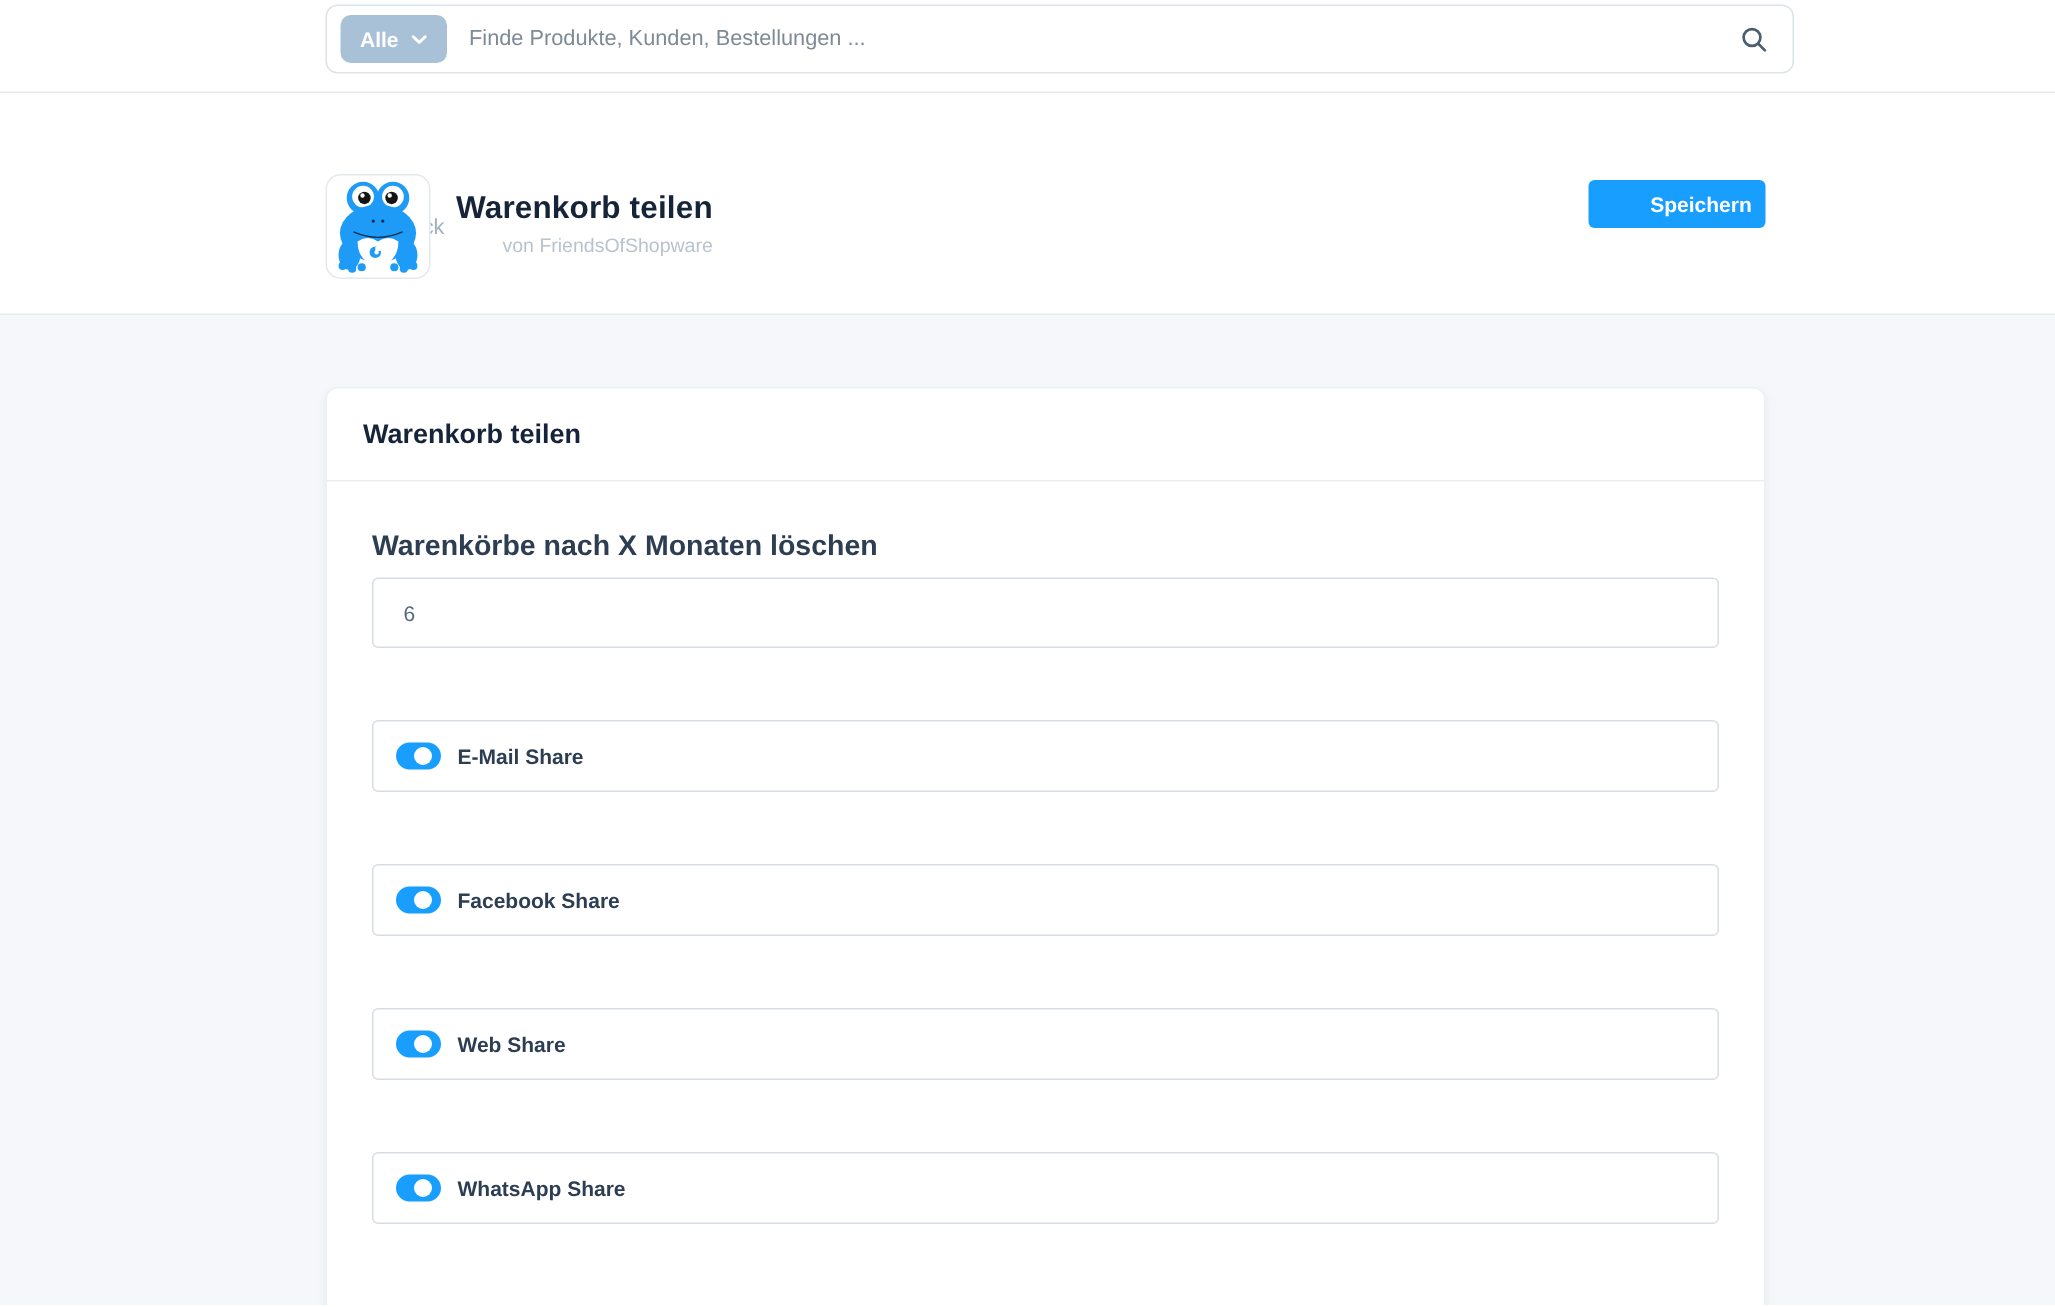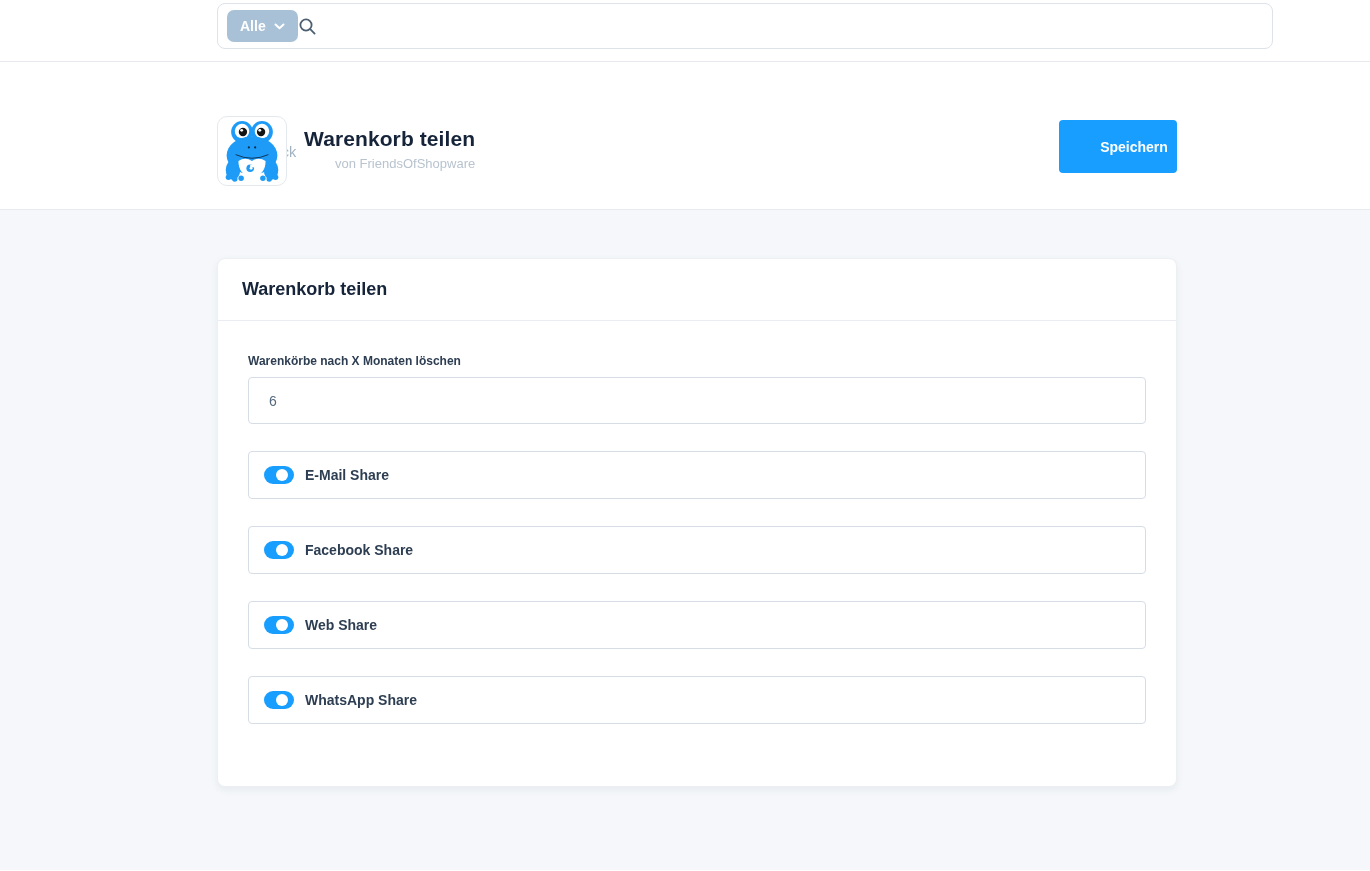--- a/index.html
+++ b/index.html
@@ -1,21 +1,21 @@
 <!DOCTYPE html>
 <html><head>
 <meta charset="utf-8">
 <style>
   * { margin:0; padding:0; box-sizing:border-box; }
   html,body { width:1370px; background:#fff; font-family:"Liberation Sans", sans-serif; }
 
   
   .topbar { position:relative; height:62px; background:#fff; border-bottom:1px solid #e7ebef; }
   .searchbar {
-    position:absolute; left:217px; top:3px; width:1056px; height:46px;
+    position:absolute; left:217px; top:3px; width:979px; height:46px;
     background:#fff; border:1px solid #dde3e9; border-radius:8px;
     display:flex; align-items:center; padding:0 16px 0 9px;
   }
   .filter-pill {
     height:32px; background:#a9c1d7; border-radius:7px; padding:0 13px;
     display:flex; align-items:center; gap:8px; cursor:pointer; flex:0 0 auto;
   }
   .filter-pill .pill-label { color:#fff; font-size:14px; font-weight:700; }
   .search-input {
     flex:1 1 auto; border:none; outline:none; margin-left:15px;
@@ -33,44 +33,44 @@
   .back-arrow { font-size:15px; color:#a7b6c4; }
   .plugin-meta { position:absolute; left:217px; top:54px; display:flex; }
   .plugin-icon {
     width:70px; height:70px; background:#fff; border:1px solid #e4e9ee; border-radius:10px;
     display:flex; align-items:center; justify-content:center; overflow:hidden;
   }
   .title-block { margin-left:17px; padding-top:11px; }
   .page-title { font-size:21px; font-weight:700; color:#16243a; letter-spacing:.1px; }
   .page-subtitle { margin-top:5px; font-size:13px; color:#b8c3ce;text-align:right; }
   .save-btn {
-    position:absolute; right:193px; top:58px; width:118px; height:53px;
+    position:absolute; right:193px; top:58px; width:118px; height:32px;
     background:#189eff; color:#fff; border:none; border-radius:4px;
     font-size:14px; font-weight:700; font-family:"Liberation Sans", sans-serif; cursor:pointer;padding-left:32px;
   }
 
   
   .content { background:#f5f7fa; height:660px; padding-top:48px; }
   .card {
     margin-left:217px; width:960px; background:#fff; border-radius:8px;
     border:1px solid #edf0f3; box-shadow:0 3px 6px rgba(120,135,150,0.10);
   }
   .card-header {
     height:62px; border-bottom:1px solid #e9edf1; display:flex; align-items:center;
     padding:0 24px; font-size:18px; font-weight:700; color:#16243a;
   }
   .card-body { padding:33px 30px 62px 30px; }
-  .field-label { display:block; font-size:12px; font-weight:700; color:#2d3e52; margin-bottom:9px; }
+  .field-label { display:block; font-size:19px; font-weight:700; color:#2d3e52; margin-bottom:9px; }
   .text-input {
     width:100%; height:47px; border:1px solid #d6dde5; border-radius:4px;
     padding:0 20px; font-size:14px; color:#556a7f; outline:none;
     font-family:"Liberation Sans", sans-serif; background:#fff;
   }
   .toggle-row {
-    margin-top:27px; height:48px; border:1px solid #d6dde5; border-radius:4px;
+    margin-top:48px; height:48px; border:1px solid #d6dde5; border-radius:4px;
     display:flex; align-items:center; padding:0 15px; background:#fff;
   }
   .switch {
     position:relative; width:30px; height:18px; border-radius:9px; background:#189eff;
     flex:0 0 auto; cursor:pointer;
   }
   .switch .knob {
     position:absolute; top:3px; left:12px; width:12px; height:12px;
     border-radius:50%; background:#fff;
   }
@@ -82,20 +82,21 @@
 <div class="topbar">
   <div class="searchbar">
     <div class="filter-pill">
       <span class="pill-label">Alle</span>
       <span style="display:flex;">
         <svg width="11" height="7" viewBox="0 0 11 7">
             <path d="M1.5 1.5 L5.5 5.2 L9.5 1.5" stroke="#fff" stroke-width="2" fill="none" stroke-linecap="round" stroke-linejoin="round"></path>
           </svg>
       </span>
     </div>
+    <input class="search-input" type="text" placeholder="Finde Produkte, Kunden, Bestellungen ..." style="">
     <span class="search-glass">
       <svg width="19" height="19" viewBox="0 0 19 19">
         <circle cx="8" cy="8" r="5.6" fill="none" stroke="#4c5f72" stroke-width="1.8"></circle>
         <line x1="12.2" y1="12.2" x2="16.6" y2="16.6" stroke="#4c5f72" stroke-width="1.8" stroke-linecap="round"></line>
       </svg>
     </span>
   </div>
 </div>
 
 <div class="pageheader">

